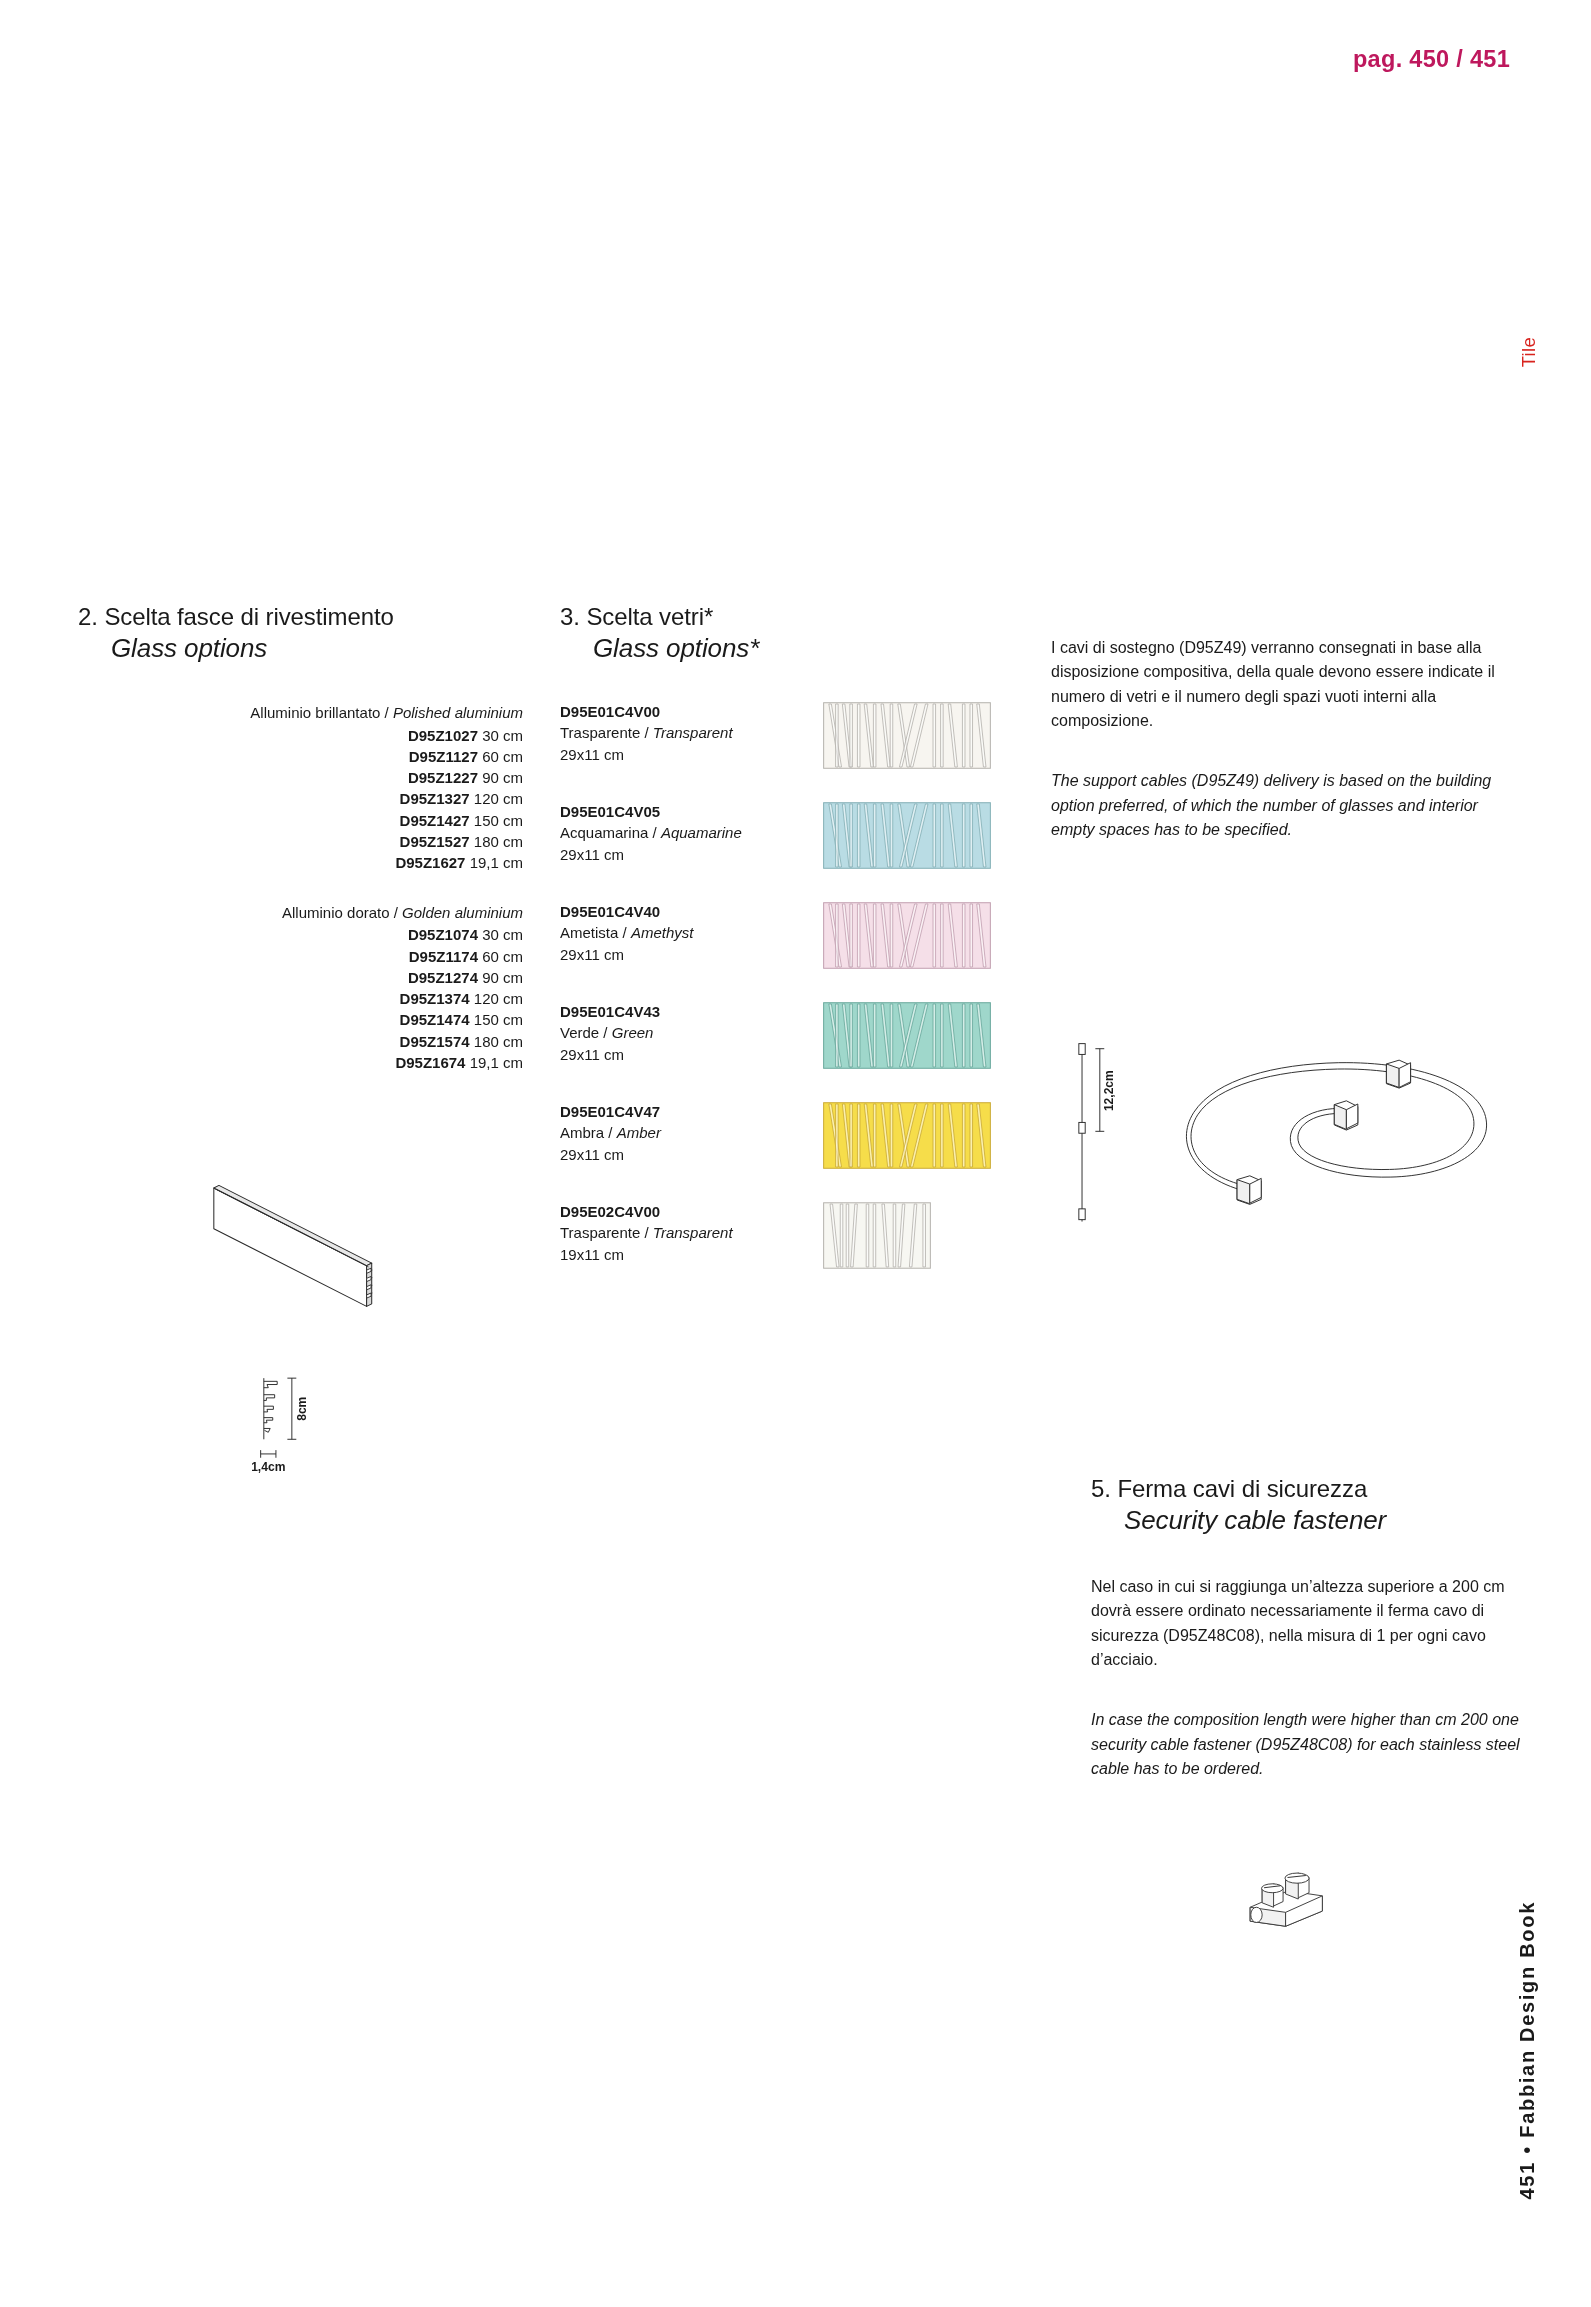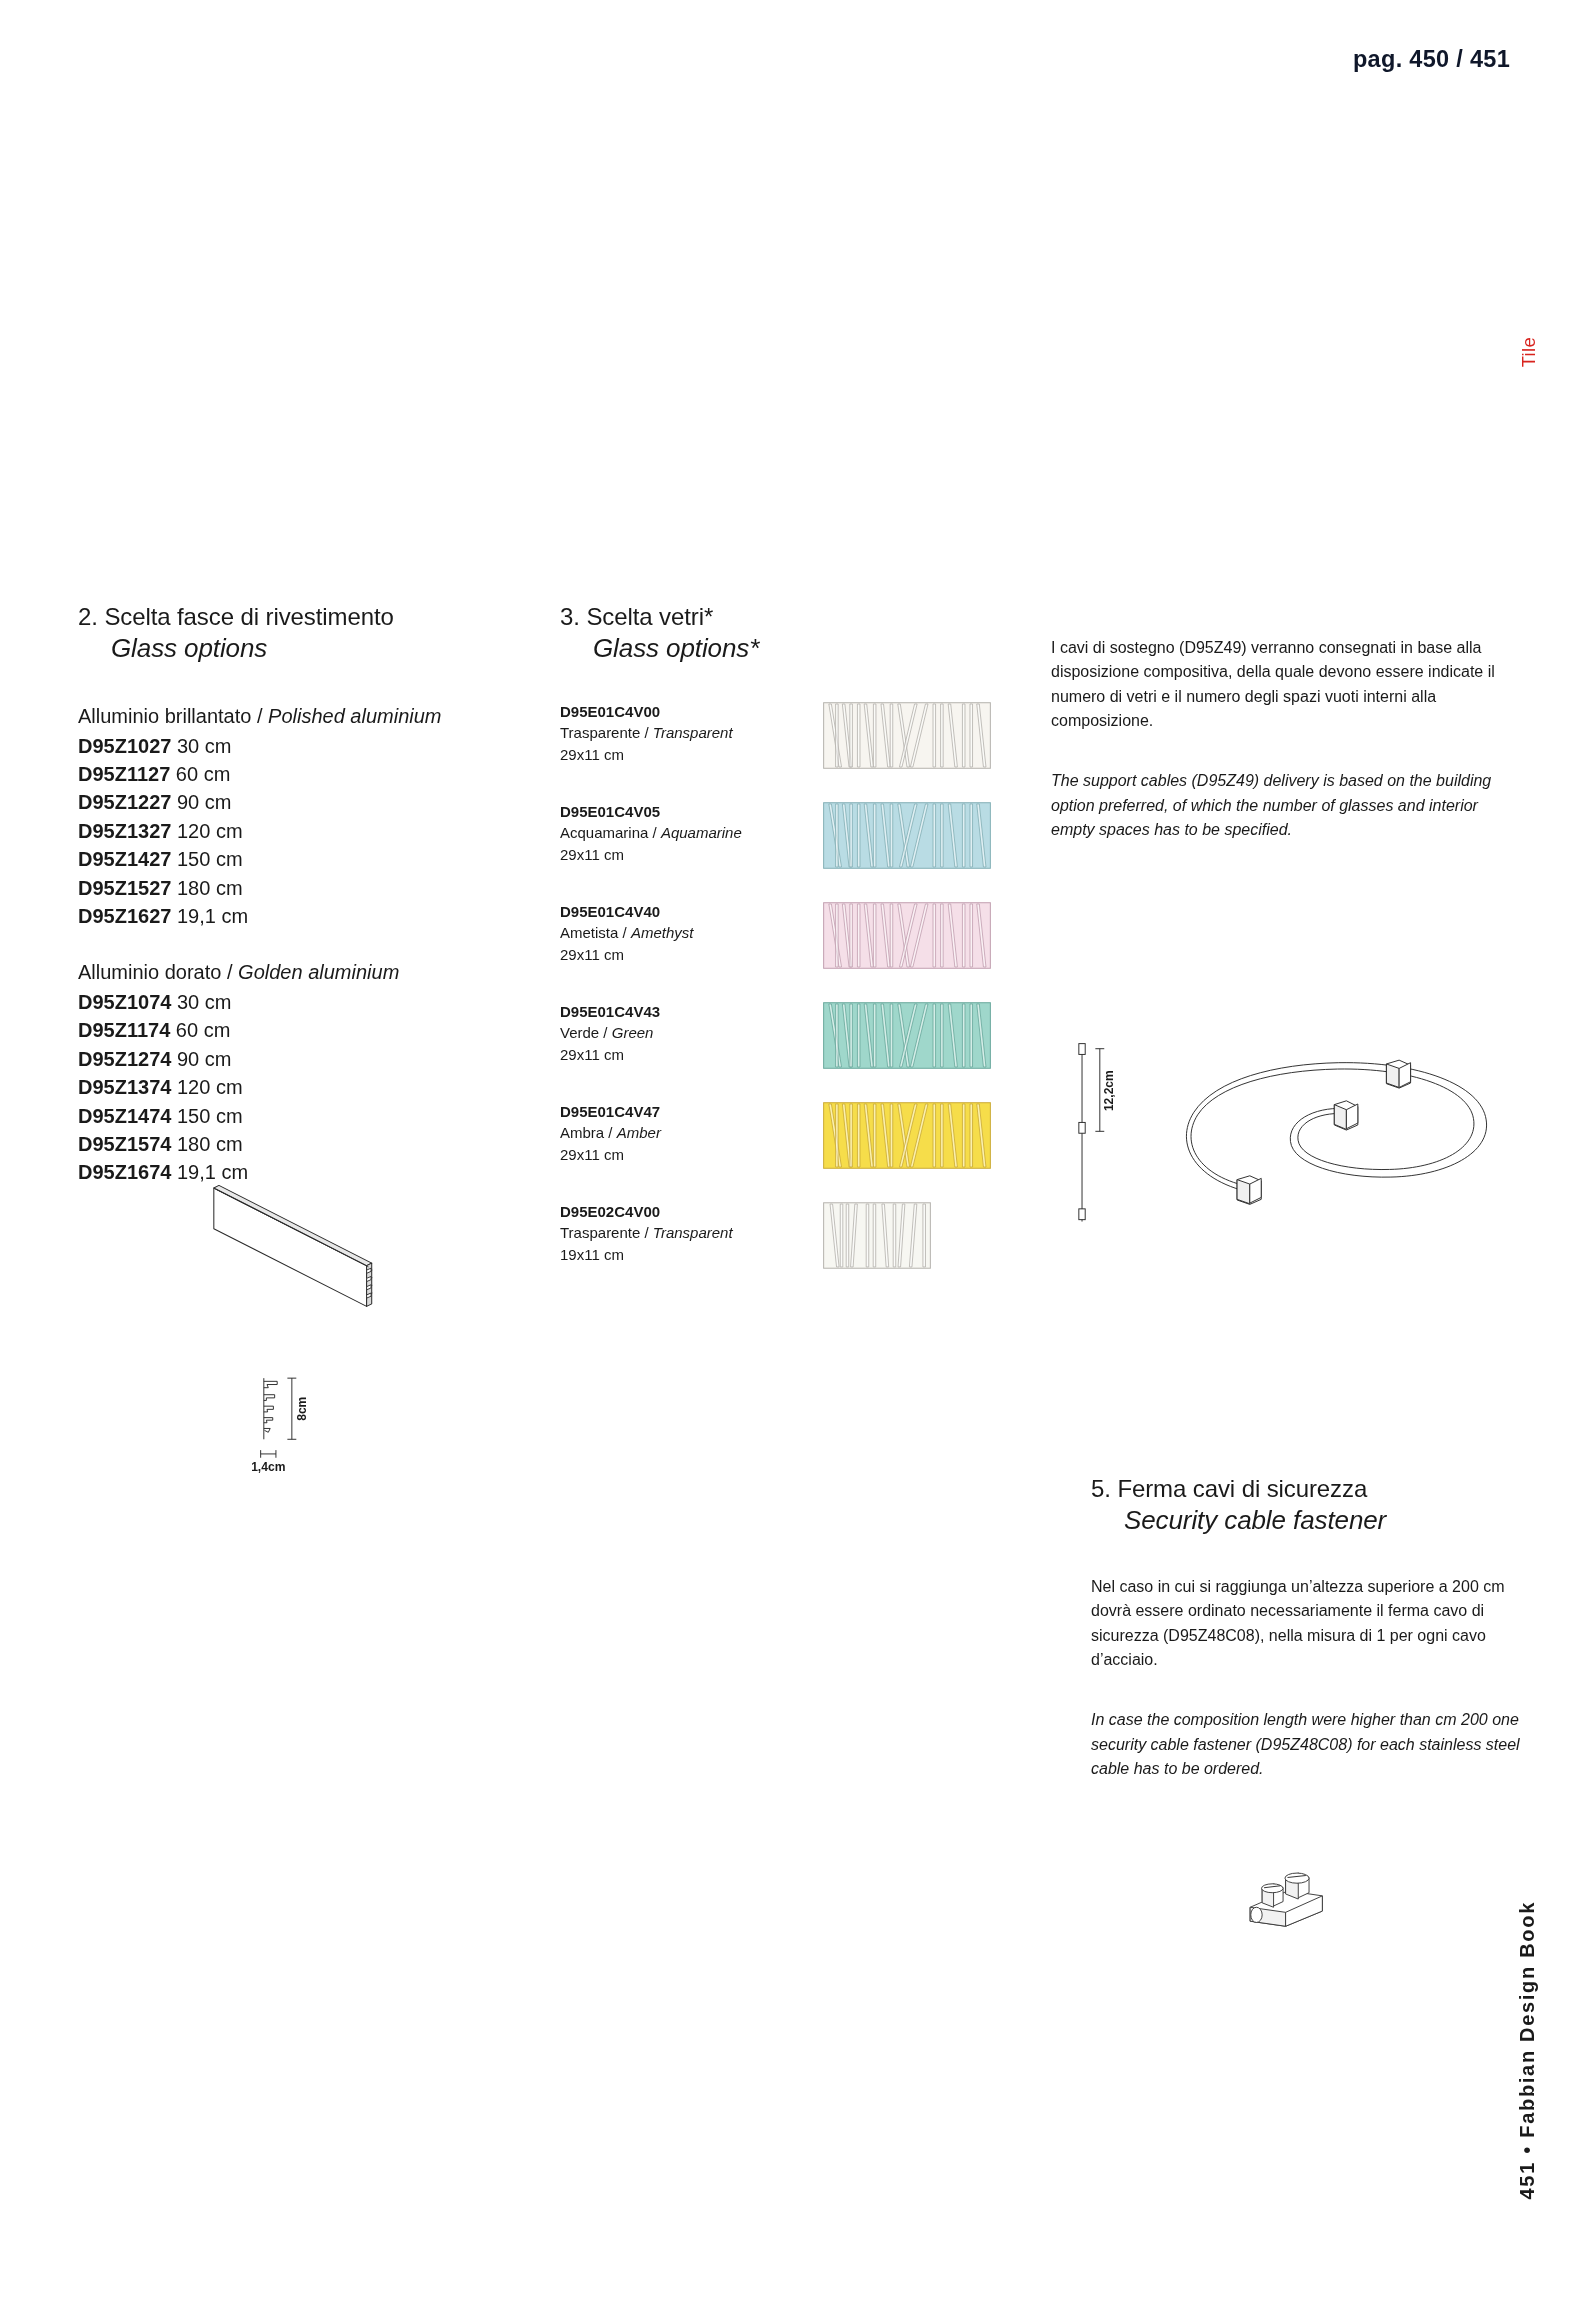--- a/index.html
+++ b/index.html
@@ -6,21 +6,21 @@
   body{
     width:1591px;height:2307px;background:#ffffff;
     font-family:"Liberation Sans",sans-serif;
     color:#1a1a1a;position:relative;overflow:hidden;
   }
   .page{position:absolute;inset:0;}
 
   
   .pag{
     position:absolute;right:81px;top:46px;
-    font-size:23.5px;font-weight:bold;color:#0f172a;
+    font-size:23.5px;font-weight:bold;color:#be185d;
     letter-spacing:0.3px;white-space:nowrap;
   }
 
   
   .side-tile{
     position:absolute;left:1518px;top:337px;
     font-size:18.5px;color:#d8231e;
     writing-mode:vertical-rl;transform:rotate(180deg);
     letter-spacing:0.3px;white-space:nowrap;
   }
@@ -48,21 +48,21 @@
     font-size:26px;font-style:italic;font-weight:400;
     line-height:1.30;padding-left:33px;white-space:nowrap;letter-spacing:-0.1px;
   }
 
   
   .body-txt{font-size:16px;line-height:1.52;}
   .body-txt.it{font-style:italic;}
   .gap-56{height:36px;}
 
   
-  .list-block{font-size:20px;line-height:1.42;}
+  .list-block{font-size:15px;line-height:1.42;text-align:right;}
   .list-title{margin-bottom:1.3px;}
   .list-title i{font-style:italic;}
   .list-row b{font-weight:bold;}
 
   
   .glass-row{position:relative;height:100px;}
   .glass-txt{font-size:15px;line-height:1.42;}
   .glass-txt .code{font-weight:bold;display:block;}
   .glass-txt .nm i{margin-top:14px;}
   .swatch{position:absolute;left:263px;top:1.3px;}

